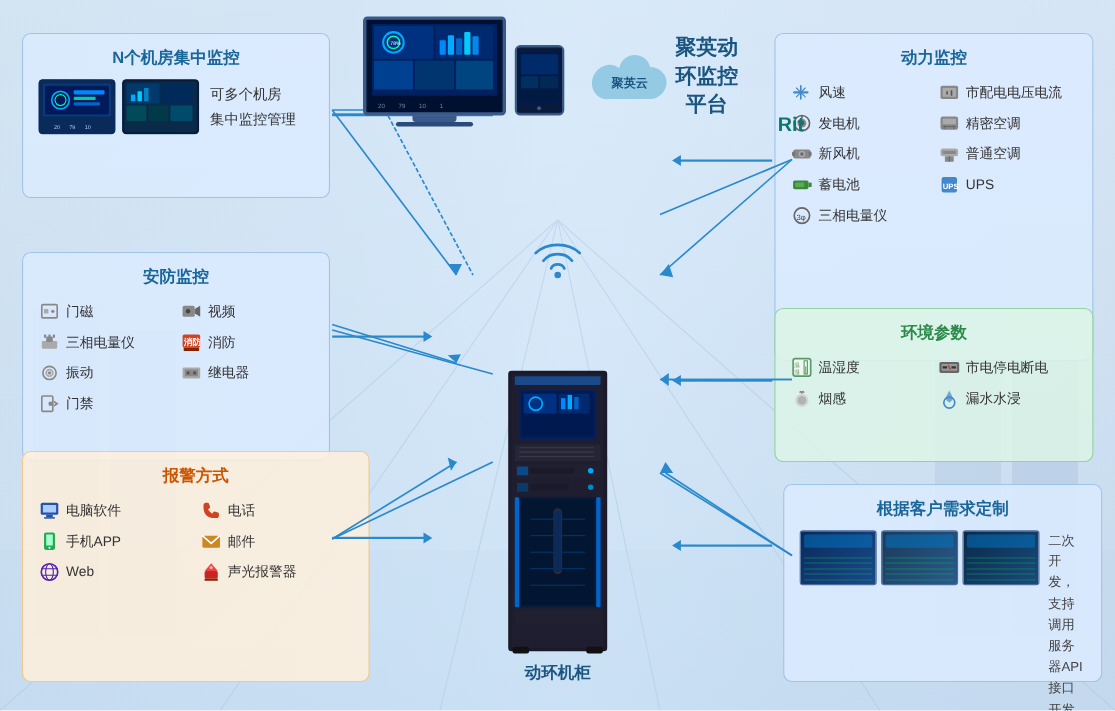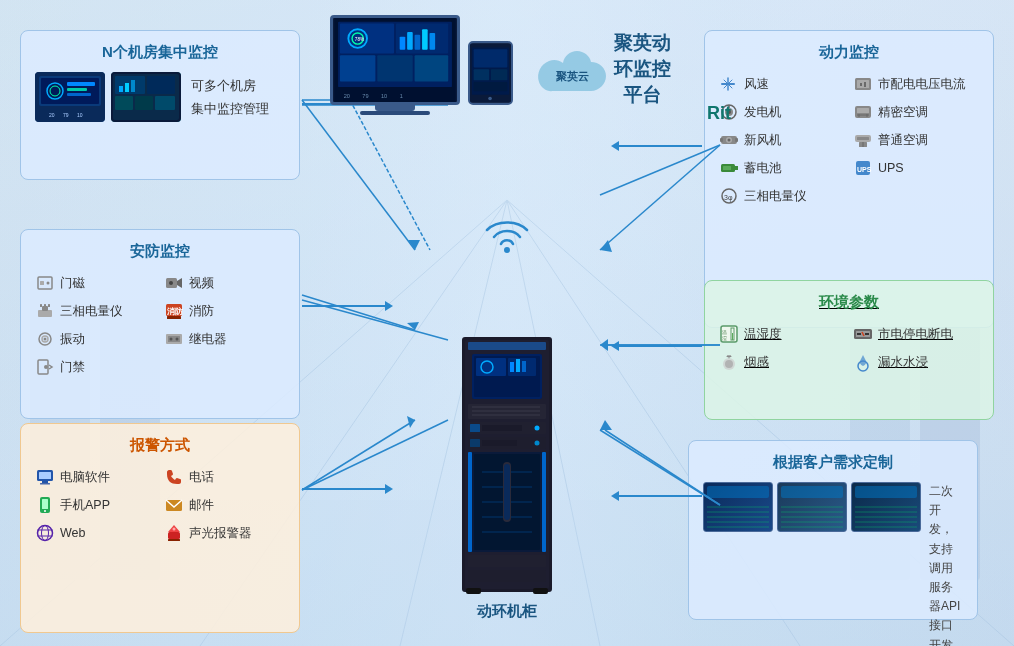--- a/index.html
+++ b/index.html
@@ -74,45 +74,44 @@
 
     .panel-security {
       top: 200px;
       left: 20px;
       width: 280px;
       height: 190px;
       margin-top: 29px;
     }
 
     .panel-alarm {
-      top: 423px;
+      top: 410px;
       left: 20px;
-      width: 280px;
+      width: 316px;
       height: 210px;
     }
 
     
     .panel-power {
       top: 30px;
       right: 20px;
       width: 290px;
       height: 298px;
     }
 
     .panel-env {
       top: 280px;
       right: 20px;
       width: 290px;
       height: 140px;
-      text-decoration: underline;
     }
 
     .panel-custom {
       top: 440px;
-      right: 36px;
+      right: 12px;
       width: 290px;
       height: 180px;
     }
 
     
     .grid-2col {
       display: grid;
       grid-template-columns: 1fr 1fr;
       gap: 4px 8px;
     }

